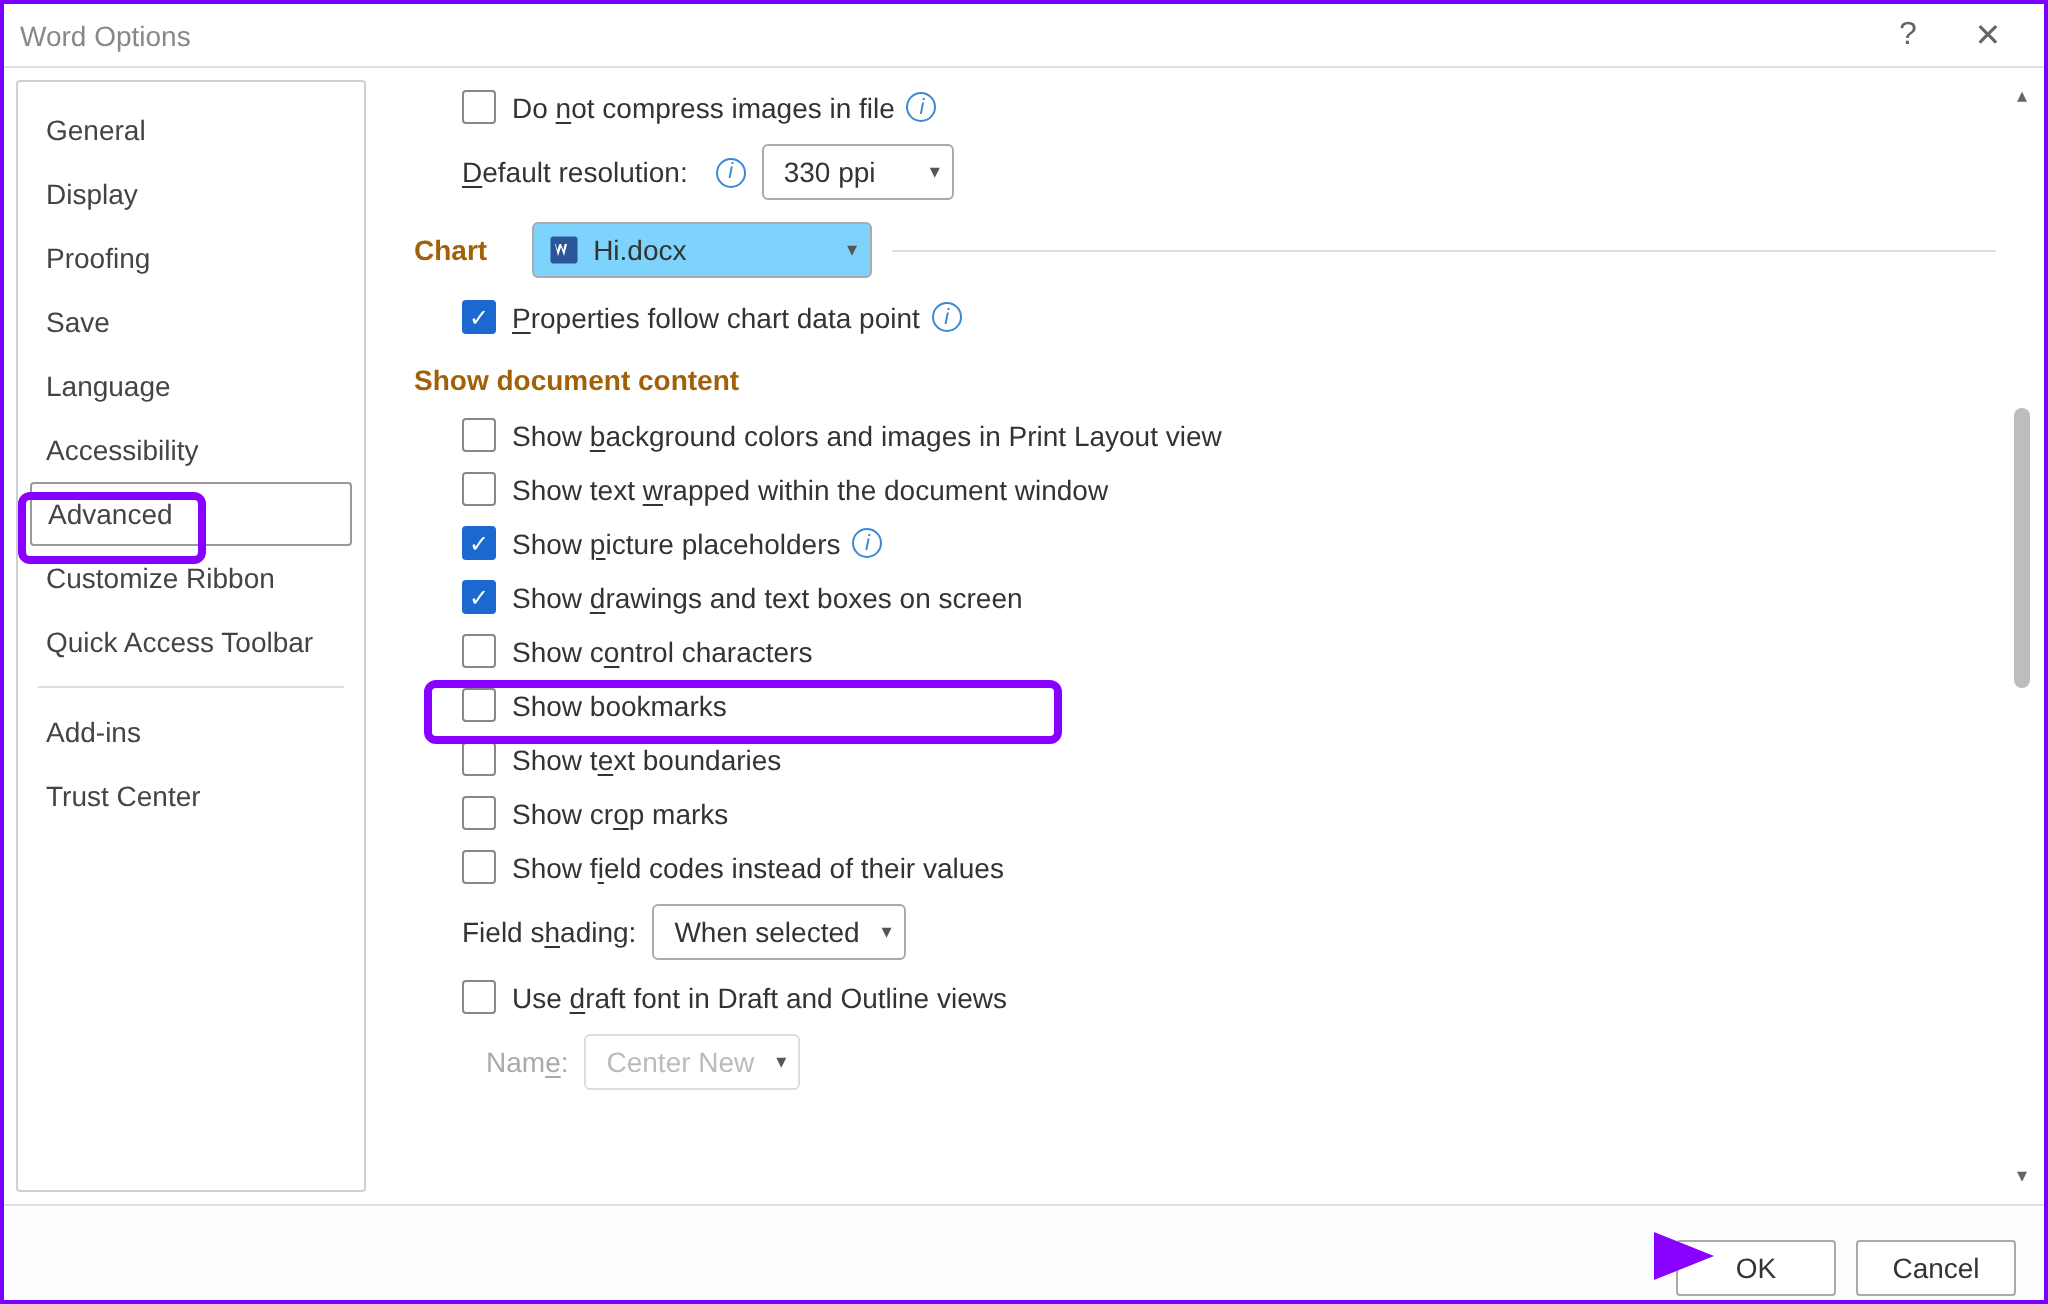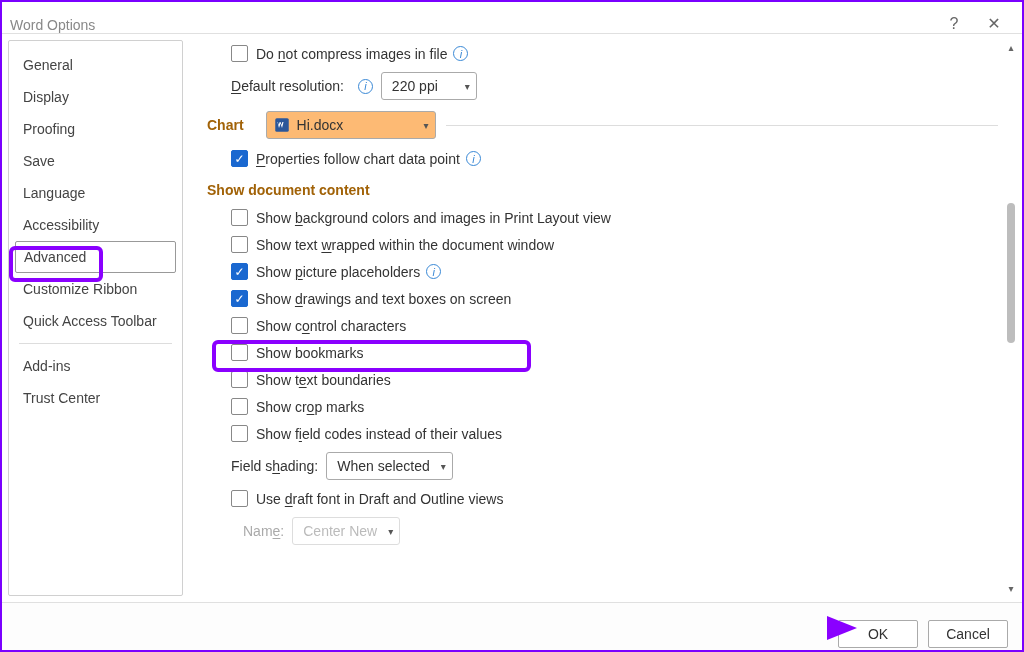--- a/index.html
+++ b/index.html
@@ -1,19 +1,19 @@
 <!DOCTYPE html>
 <html><head>
 <meta charset="utf-8">
 <style>
   * { box-sizing: border-box; }
   html, body { margin:0; padding:0; font-family: "Segoe UI", Arial, sans-serif; font-size:14px; color:#333; }
   body { background:#fafafa; }
   .window { width:1024px; height:652px; border:2px solid #7a00ff; background:#fff; position:relative; display:flex; flex-direction:column; }
-  .titlebar { height:32px; display:flex; align-items:flex-end; padding:0 8px; border-bottom:1px solid #e0e0e0; color:#888; }
+  .titlebar { height:32px; display:flex; align-items:center; padding:0 8px; border-bottom:1px solid #e0e0e0; color:#888; }
   .titlebar .title { flex:1; font-size:14px; }
   .titlebar .ctl { width:40px; text-align:center; font-size:16px; color:#666; cursor:pointer; }
   .body { flex:1; display:flex; overflow:hidden; }
   .sidebar { width:175px; border:1px solid #d0d0d0; margin:6px 0 6px 6px; border-radius:2px; padding:8px 0; overflow:auto; }
   .sidebar .item { padding:8px 14px; cursor:pointer; color:#444; }
   .sidebar .item.sel { background:#fff; border:1px solid #999; margin:0 6px; padding:7px 8px; border-radius:2px; }
   .sidebar .sep { border-top:1px solid #ddd; margin:6px 10px; }
   .content-wrap { flex:1; position:relative; overflow:hidden; }
   .content { position:absolute; left:14px; right:24px; top:0; bottom:0; overflow:hidden; padding:6px 0 0 10px; }
   .row { display:flex; align-items:center; padding:5px 0; color:#333; }
@@ -22,21 +22,21 @@
   .chk.on { background:#1a68d0; border-color:#1a68d0; color:#fff; font-size:12px; line-height:1; }
   .chk.on::after { content:"\2713"; }
   .section-label { font-weight:600; color:#a16207; padding:10px 0 6px 0; display:block; }
   .section-divider { display:flex; align-items:center; gap:10px; margin:6px 0;}
   .section-divider .line { flex:1; border-top:1px solid #ddd;}
   .indent { margin-left:24px; }
   .indent2 { margin-left:36px; }
   .help { display:inline-flex; width:15px; height:15px; border:1px solid #3a89d6; border-radius:50%; color:#3a89d6; align-items:center; justify-content:center; font-size:11px; margin-left:6px; font-style:italic; }
   .select { display:inline-flex; align-items:center; border:1px solid #aaa; border-radius:3px; padding:4px 22px 4px 10px; background:#fff; position:relative; min-width:96px; cursor:pointer; height:28px; }
   .select .caret { position:absolute; right:6px; font-size:10px; color:#555; }
-  .doc-select { display:inline-flex; align-items:center; border:1px solid #aaa; border-radius:3px; padding:2px 22px 2px 6px; background:#fdba74; position:relative; min-width:170px; cursor:pointer; height:28px; gap:6px;}
+  .doc-select { display:inline-flex; align-items:center; border:1px solid #aaa; border-radius:3px; padding:2px 22px 2px 6px; background:#7dd3fc; position:relative; min-width:170px; cursor:pointer; height:28px; gap:6px;}
   .doc-select .caret { position:absolute; right:6px; font-size:10px; color:#555; }
   .doc-icon { width:18px; height:18px; display:inline-block; }
   .dim { color:#aaa; }
   .field-label { margin-right:8px; }
   .u { text-decoration:underline; text-decoration-thickness:1px; text-underline-offset:2px; }
   .footer { height:48px; border-top:1px solid #e0e0e0; display:flex; align-items:center; justify-content:flex-end; padding:0 14px; gap:10px; background:#fdfdfd;}
   .btn { border:1px solid #aaa; background:#fff; padding:5px 0; width:80px; text-align:center; border-radius:2px; cursor:pointer; color:#333;margin-top:14px; }
   .scrollbar { position:absolute; right:4px; top:8px; bottom:8px; width:14px; display:flex; flex-direction:column; align-items:center; }
   .scrollbar .tri { font-size:10px; color:#666; }
   .scrollbar .track { flex:1; width:14px; position:relative; }
@@ -77,21 +77,21 @@
             <span class="chk"></span>
             <span>Do <span class="u">n</span>ot compress images in file</span>
           </label>
           <span class="help">i</span>
         </div>
 
         <div class="row indent">
           <span class="field-label"><span class="u">D</span>efault resolution:</span>
           <span class="help" style="margin-right:8px;">i</span>
           <div class="select">
-            <span>220 ppi</span>
+            <span>330 ppi</span>
             <span class="caret">▾</span>
           </div>
         </div>
 
         <div class="section-divider">
           <span class="section-label" style="padding:0">Chart</span>
           <div class="doc-select" style="margin-left:12px;">
             <svg class="doc-icon" viewBox="0 0 24 24">
                 <rect x="3" y="3" width="18" height="18" rx="2" fill="#2b579a"></rect>
                 <path fill="#fff" d="M6 8l2 8 2-6 2 6 2-8h-1.5l-1 4-1.5-4h-1l-1.5 4-1-4z"></path>

